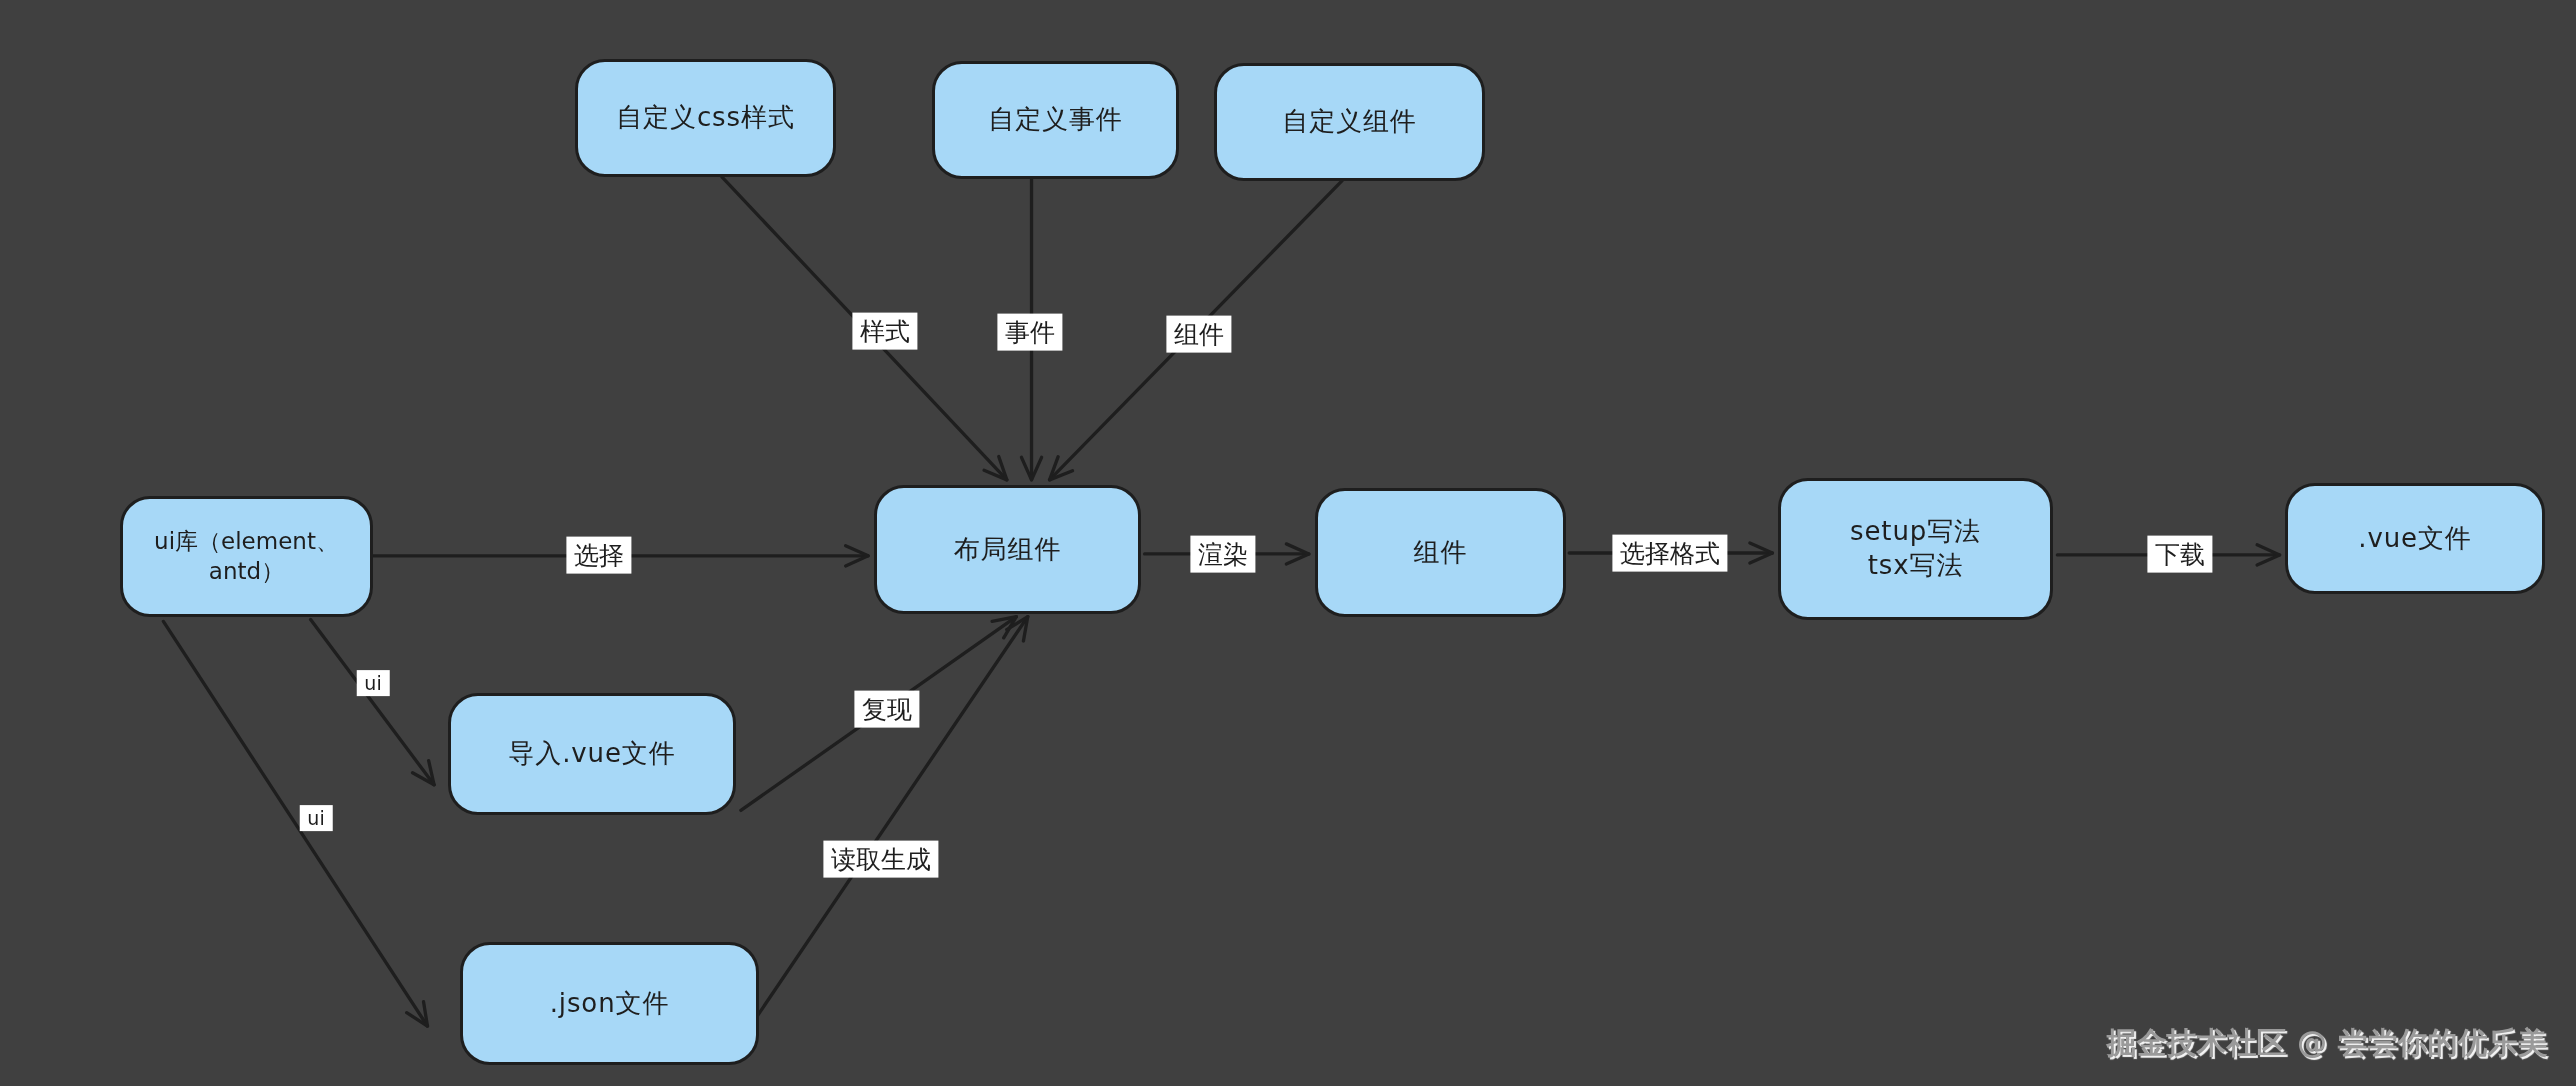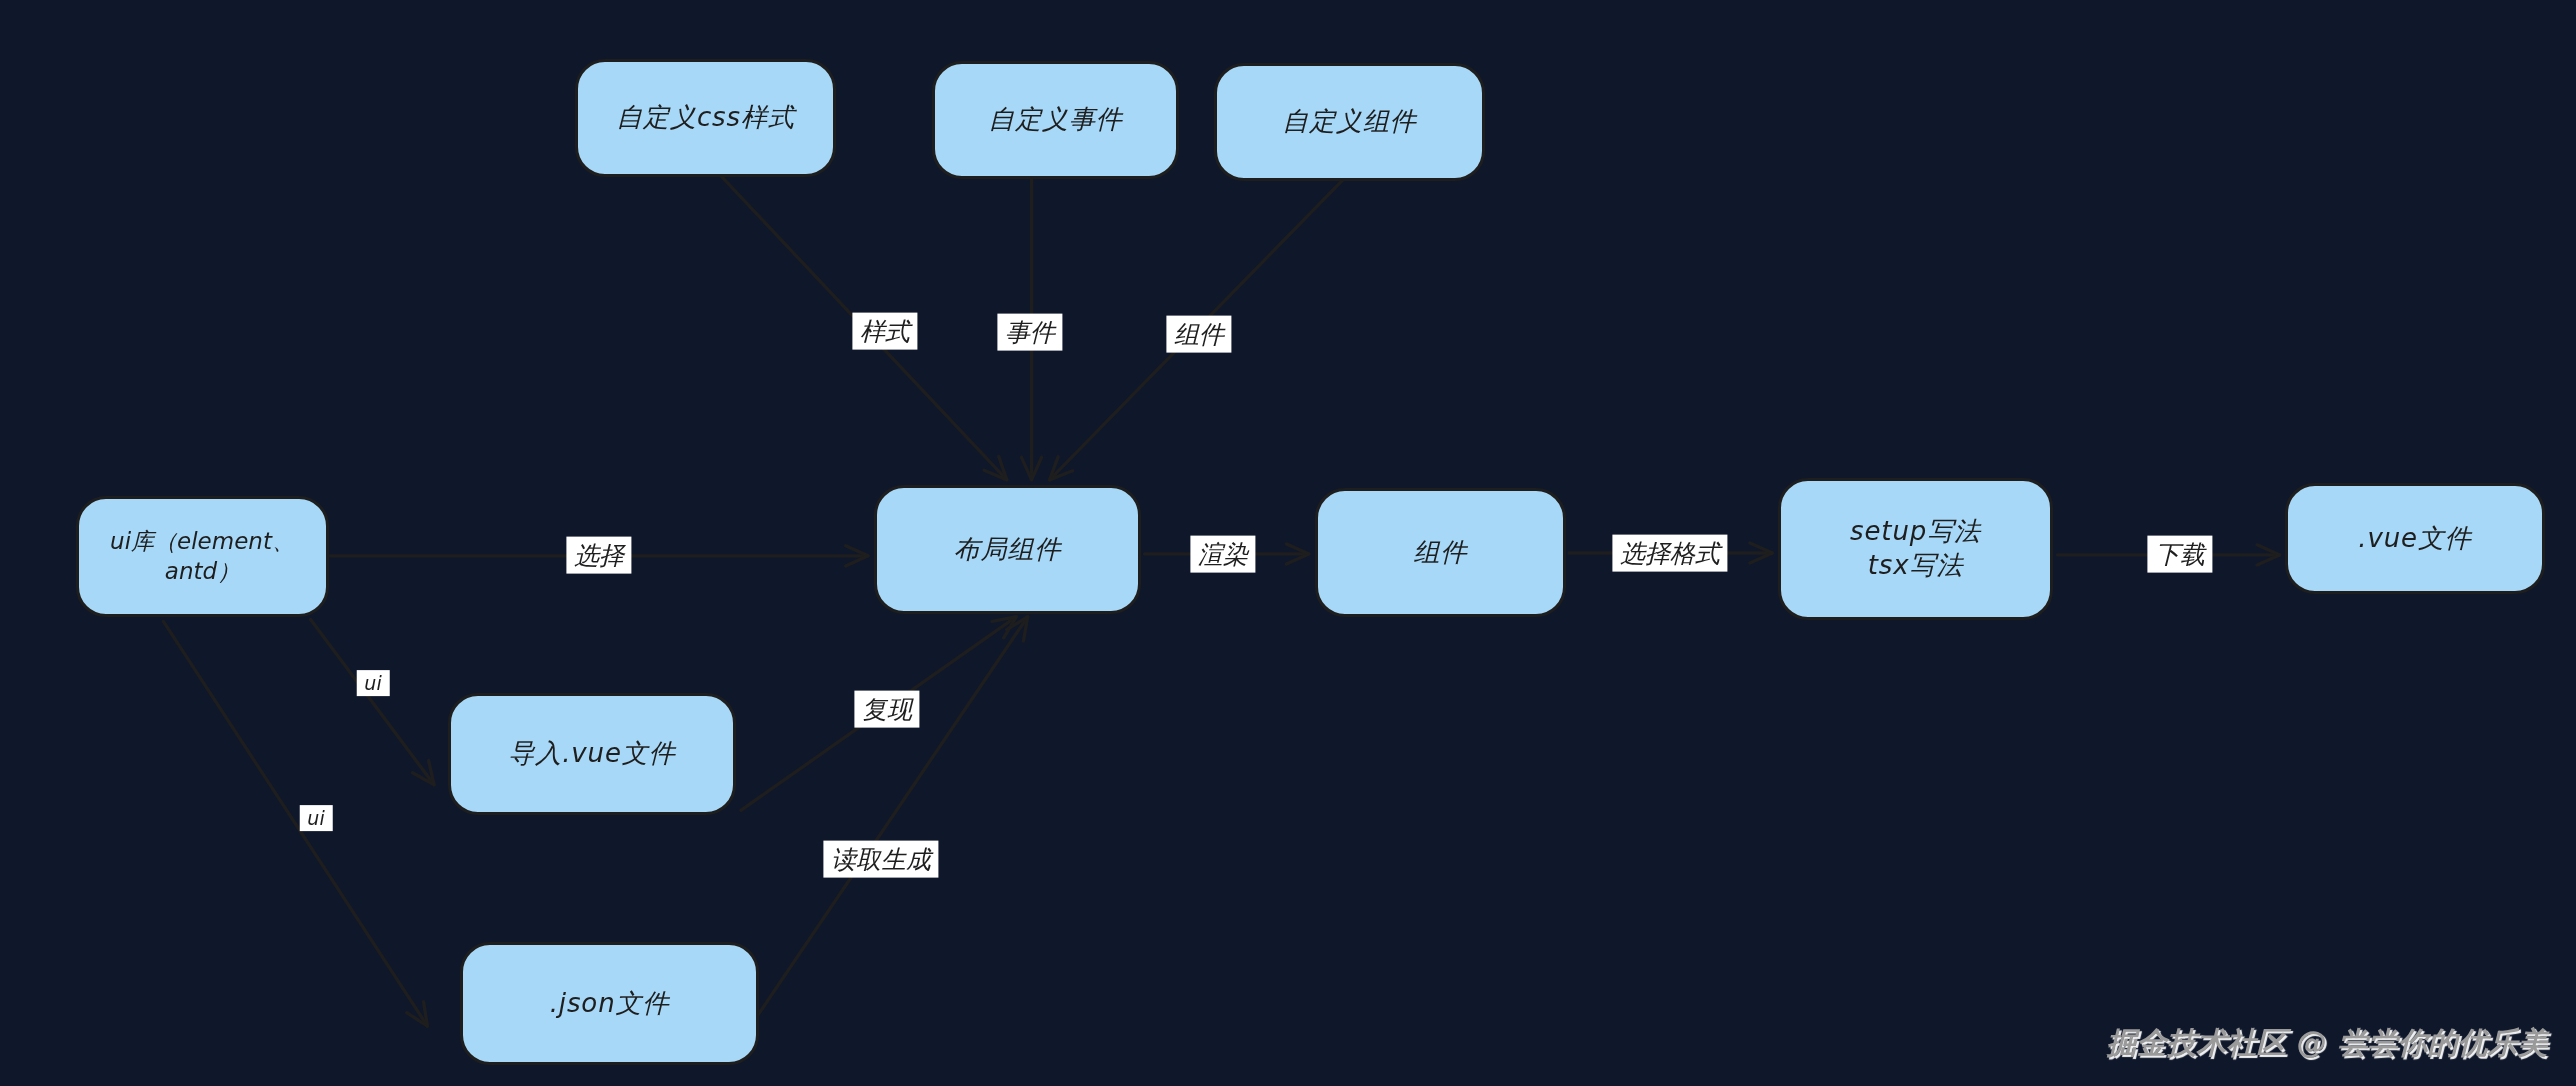--- a/index.html
+++ b/index.html
@@ -1,43 +1,42 @@
 <!DOCTYPE html>
 <html style="font-size:15px"><head>
 <meta charset="utf-8">
 <style>
   html,body{margin:0;padding:0;background:#ffffff;}
   .canvas{
     position:relative;
     width:2576px;height:1087px;
-    background:#0f172a;
+    background:#404040;
     overflow:hidden;
     font-family:"DejaVu Sans",sans-serif;
     color:#1e1e1e;
-    font-style:italic;
   }
   #arrow-layer{position:absolute;left:0;top:0;width:2576px;height:1087px;}
   .edge-line,.edge-head{
     stroke:#1e1e1e;stroke-width:3.5;fill:none;
     stroke-linecap:round;stroke-linejoin:round;
   }
   .node{
     position:absolute;
     box-sizing:border-box;
     background:#a7d8f7;
     border:3.8px solid #1e1e1e;
     border-radius:30px;
     display:flex;flex-direction:column;
     align-items:center;justify-content:center;
     text-align:center;
     font-size:26px;
     letter-spacing:0.9px;
     line-height:1.3;
   }
-  .node.small-text{font-size:23px;letter-spacing:0;}
+  .node.small-text{font-size:23px;letter-spacing:0;margin-left:44px;}
   .edge-label{
     position:absolute;
     transform:translate(-50%,-50%);
     background:#ffffff;
     padding:1.9px 7.6px;
     font-size:25px;
     white-space:nowrap;
   }
   .edge-label.latin{font-size:19px;}
   .watermark{

